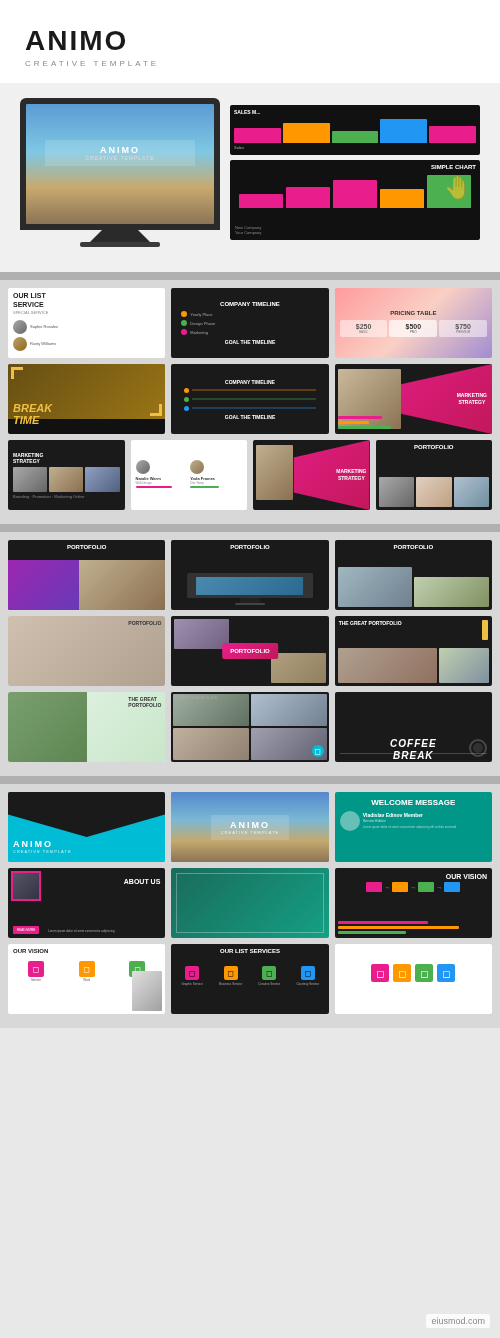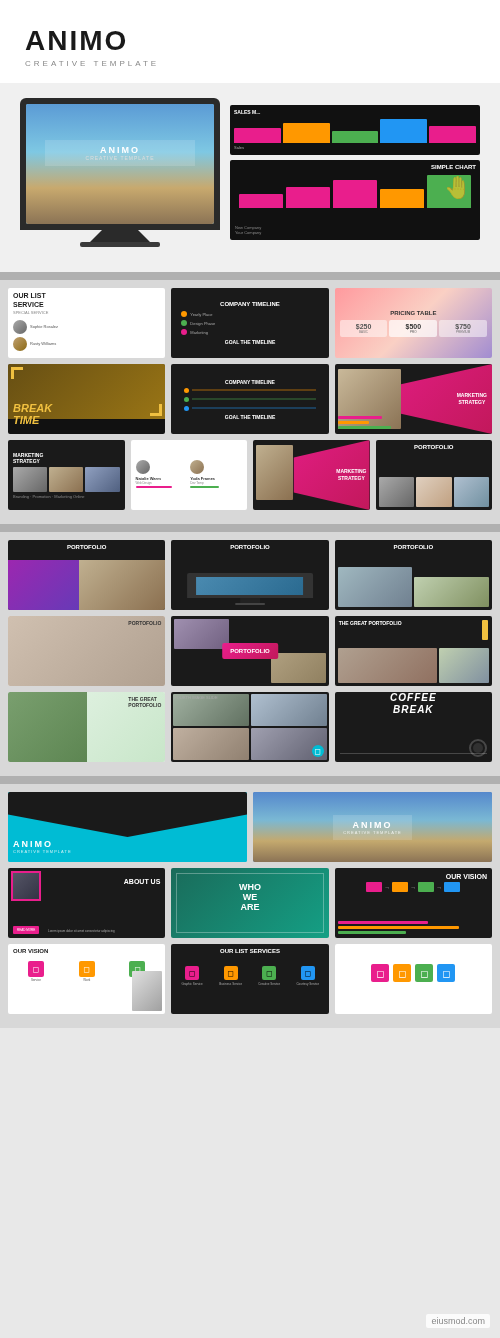--- a/index.html
+++ b/index.html
@@ -195,21 +195,21 @@
       border-radius: 1px;
     }
 
     
     .slide-light { background: #f5f5f5; }
 
     
     .coffee-break-slide {
       background: #1a1a1a;
       display: flex;
-      align-items: flex-start;
+      align-items: flex-end;
       justify-content: center;
       position: relative;
     }
     .coffee-text {
       font-size: 10px;
       font-weight: 900;
       color: #fff;
       text-align: center;
       font-style: italic;
       letter-spacing: 1px;
@@ -752,36 +752,46 @@
     <div class="slide-thumb nature-slide">
       <div class="nature-bg"></div>
       <div style="position:absolute;top:0;left:0;right:0;bottom:0;display:flex;align-items:center;justify-content:center;z-index:1;">
         <div style="background:rgba(255,255,255,0.15);padding:5px 10px;text-align:center;">
           <div style="font-size:9px;font-weight:900;color:#fff;letter-spacing:2px;">ANIMO</div>
           <div style="font-size:4px;color:rgba(255,255,255,0.8);letter-spacing:1px;">CREATIVE TEMPLATE</div>
         </div>
       </div>
     </div>
 
+    <div class="slide-thumb welcome-slide">
+      <div class="welcome-title">WELCOME MESSAGE</div>
+      <div class="welcome-avatar-area">
+        <div class="welcome-avatar"></div>
+        <div>
+          <div style="font-size:5px;color:#fff;font-weight:bold;">Vladislav Edinov Member</div>
+          <div style="font-size:4px;color:rgba(255,255,255,0.7);">Senior Editor</div>
+          <div style="font-size:3px;color:rgba(255,255,255,0.6);margin-top:2px;line-height:1.4;">Lorem ipsum dolor sit amet consectetur adipiscing elit sed do eiusmod</div>
+        </div>
+      </div>
+    </div>
   </div>
 
   <div class="slide-row">
 
     <div class="slide-thumb about-slide">
       <div class="about-img"></div>
       <div class="about-title">ABOUT US</div>
       <div style="position:absolute;bottom:5px;left:40px;right:5px;font-size:3px;color:#aaa;line-height:1.4;">Lorem ipsum dolor sit amet consectetur adipiscing</div>
       <div style="position:absolute;bottom:4px;left:5px;background:#e91e8c;padding:2px 4px;border-radius:1px;">
         <div style="font-size:3px;color:#fff;">READ MORE</div>
       </div>
     </div>
 
     <div class="slide-thumb who-we-are-slide">
       <div class="who-border"></div>
-      <div class="who-title">WHO<br>WE<br>ARE</div>
     </div>
 
     <div class="slide-thumb vision-slide">
       <div class="vision-title">OUR VISION</div>
       <div style="position:absolute;top:14px;left:3px;right:3px;">
         <div style="display:flex;align-items:center;justify-content:center;gap:2px;">
           <div style="width:16px;height:10px;background:#e91e8c;border-radius:1px;"></div>
           <div style="font-size:6px;color:#aaa;">→</div>
           <div style="width:16px;height:10px;background:#ff9800;border-radius:1px;"></div>
           <div style="font-size:6px;color:#aaa;">→</div>

